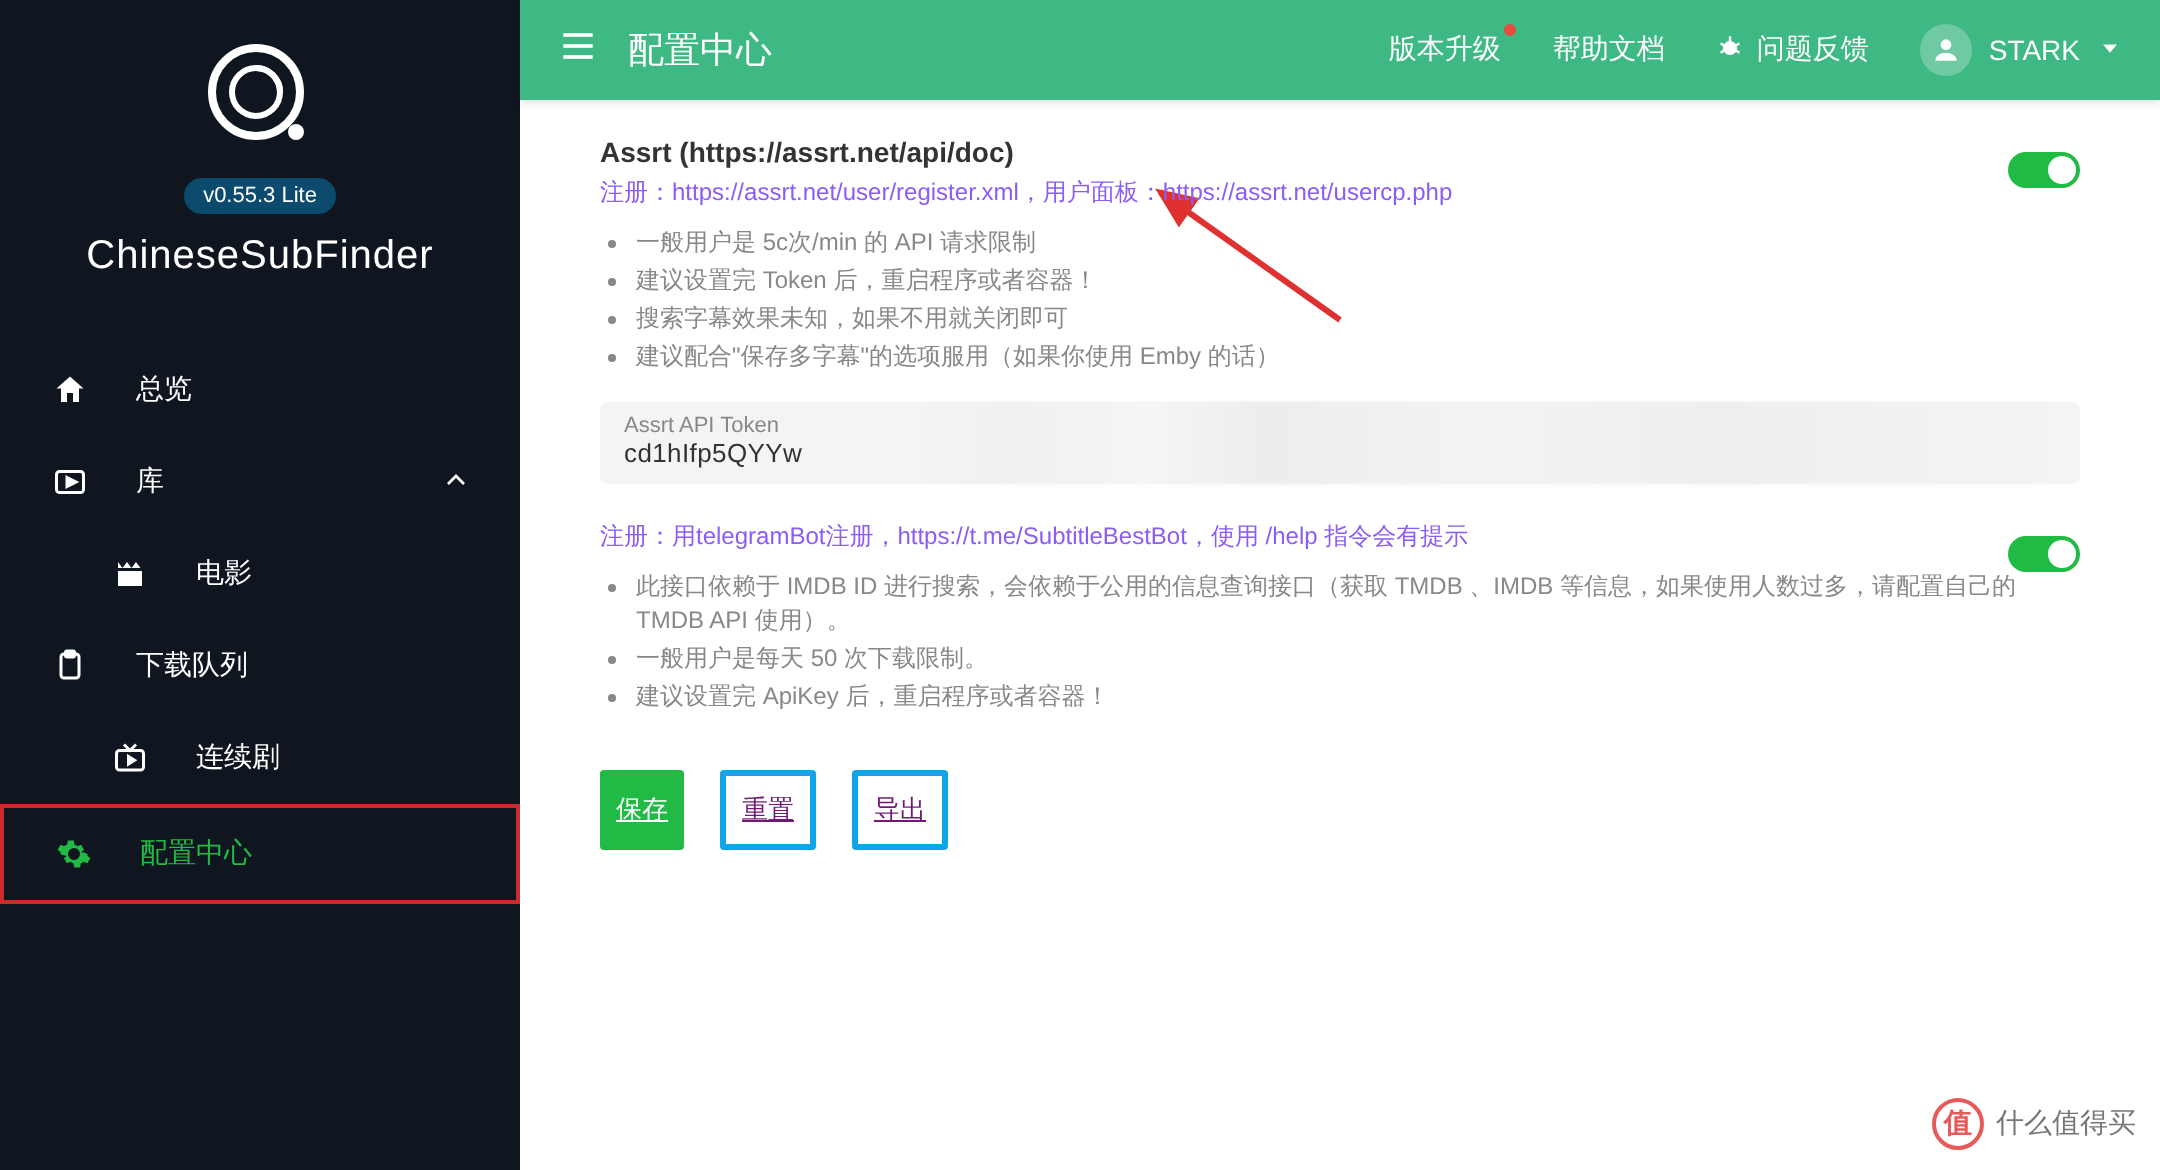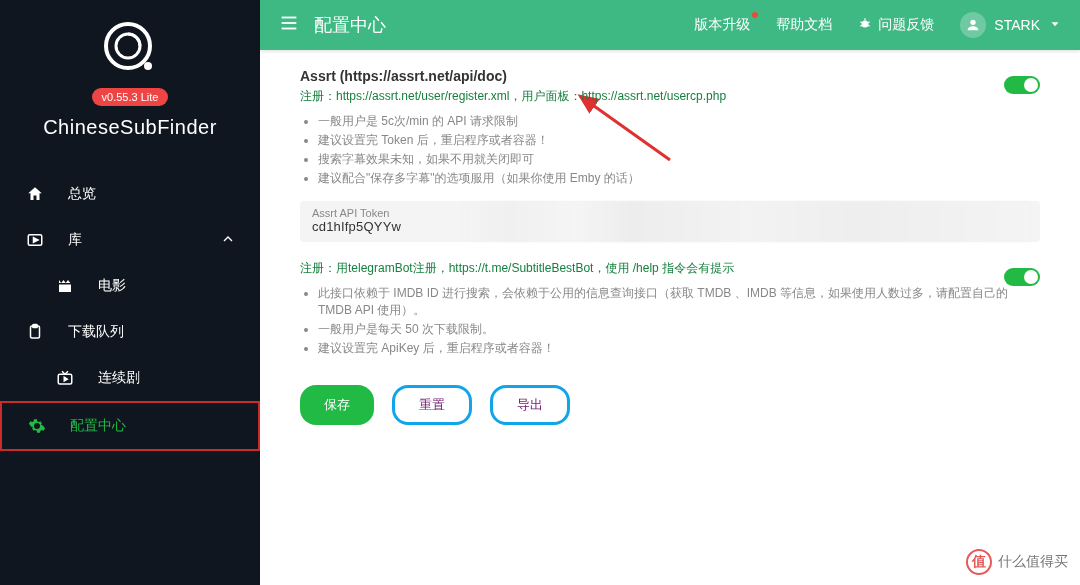--- a/index.html
+++ b/index.html
@@ -2,21 +2,21 @@
 <html><head>
 <meta charset="utf-8">
 <style>
 * { margin: 0; padding: 0; box-sizing: border-box; }
 body { font-family: "Microsoft YaHei", -apple-system, sans-serif; background: #fff; width: 1080px; height: 585px; overflow: hidden; position: relative; }
 .app { display: flex; height: 585px; }
 .sidebar { width: 260px; background: #10161f; color: #fff; display: flex; flex-direction: column; }
 .sidebar-top { text-align: center; padding: 18px 0 10px; }
 .logo { display: inline-block; width: 60px; height: 60px; }
 .logo svg { width: 60px; height: 60px; }
-.version-badge { display: inline-block; background: #ef4444; color: #fff; font-size: 11px; padding: 3px 10px; border-radius: 10px; margin-top: 6px; }
+.version-badge { display: inline-block; background: #0c4a6e; color: #fff; font-size: 11px; padding: 3px 10px; border-radius: 10px; margin-top: 6px; }
 .app-name { font-size: 20px; font-weight: 400; margin-top: 10px; letter-spacing: 0.5px; }
 .nav { margin-top: 22px; }
 .nav-item { display: flex; align-items: center; padding: 12px 24px; cursor: pointer; font-size: 14px; }
 .nav-item.sub { padding-left: 54px; }
 .nav-item.active { color: #21ba45; border: 2px solid #cc2b2b; }
 .nav-item .icon { width: 22px; height: 22px; margin-right: 22px; display: flex; align-items: center; justify-content: center; }
 .nav-item .label { flex: 1; }
 .chev { margin-left: auto; }
 .chev svg { width: 16px; height: 16px; }
 .main { flex: 1; display: flex; flex-direction: column; background: #fff; }
@@ -31,31 +31,31 @@
 .topbar .user .av { width:26px; height:26px; background:rgba(255,255,255,0.25); border-radius:50%; display:flex; align-items:center; justify-content:center; }
 .topbar .user .cv svg{ width:14px; height:14px; }
 .content { flex:1; overflow-y:auto; padding: 0 40px 20px; }
 .tabs { display:flex; gap:36px; margin: 22px 0 6px; font-size:14px; }
 .tab { padding: 8px 4px; cursor:pointer; color:#555; }
 .tab.active { color:#21ba45; border-bottom:3px solid #21ba45; }
 .tab-highlight { border:3px solid #e03131; padding:5px 14px 0; margin:0 -14px; }
 .arrow-ann { position:absolute; pointer-events:none; }
 .section { margin-top: 18px; position: relative; }
 .section-title { font-size: 14px; font-weight: 600; color:#333; margin-bottom: 4px; }
-.section-sub { font-size: 12px; color: #15803d; margin-bottom: 8px; }
+.section-sub { font-size: 12px; color: #8b5cf6; margin-bottom: 8px; }
 .notes { font-size: 12px; color:#888; padding-left: 18px; margin-bottom: 14px; }
 .notes li { list-style: disc; margin-bottom: 2px; }
 .toggle { position:absolute; right:0; top:8px; width:36px; height:18px; background:#21ba45; border-radius:9px; cursor:pointer; }
 .toggle::after { content:''; position:absolute; right:2px; top:2px; width:14px; height:14px; background:#fff; border-radius:50%; }
 .field { background:#f4f4f4; border-radius:4px; padding:6px 12px 8px; margin-bottom: 10px; position:relative; }
 .field-label { font-size: 11px; color:#888; }
 .field-value { font-size: 13px; color:#333; letter-spacing:0.2px; }
 .field .blur { position:absolute; top:0; bottom:0; right:10px; left:160px; background:linear-gradient(90deg, rgba(244,244,244,0) 0%, #f0f0f0 8%, #f5f5f5 20%, #ededed 30%, #f3f3f3 50%, #eee 70%, #f4f4f4 100%); filter:blur(1px); }
 .actions { display:flex; gap:18px; margin-top:28px; }
-.btn { padding:8px 24px; border-radius:16px; font-size:13px; cursor:pointer; border:none; }
+.btn { padding:8px 8px; border-radius:2px; font-size:13px; cursor:pointer; border:none;text-decoration:underline; }
 .btn.primary { background:#21ba45; color:#fff; }
 .btn.default { background:#fff; border:3px solid #0ea5e9; color:#701a75; }
 .watermark { position:absolute; right:12px; bottom:10px; opacity:0.8; display:flex; align-items:center; gap:6px; color:#555; font-size:14px; }
 .watermark .wm-logo { width:26px; height:26px; border:2px solid #e03131; border-radius:50%; display:flex; align-items:center; justify-content:center; color:#e03131; font-weight:bold; font-size:14px; background:#fff; }
 </style>
 </head>
 <body>
 
 <div class="app">
   <div class="sidebar">

